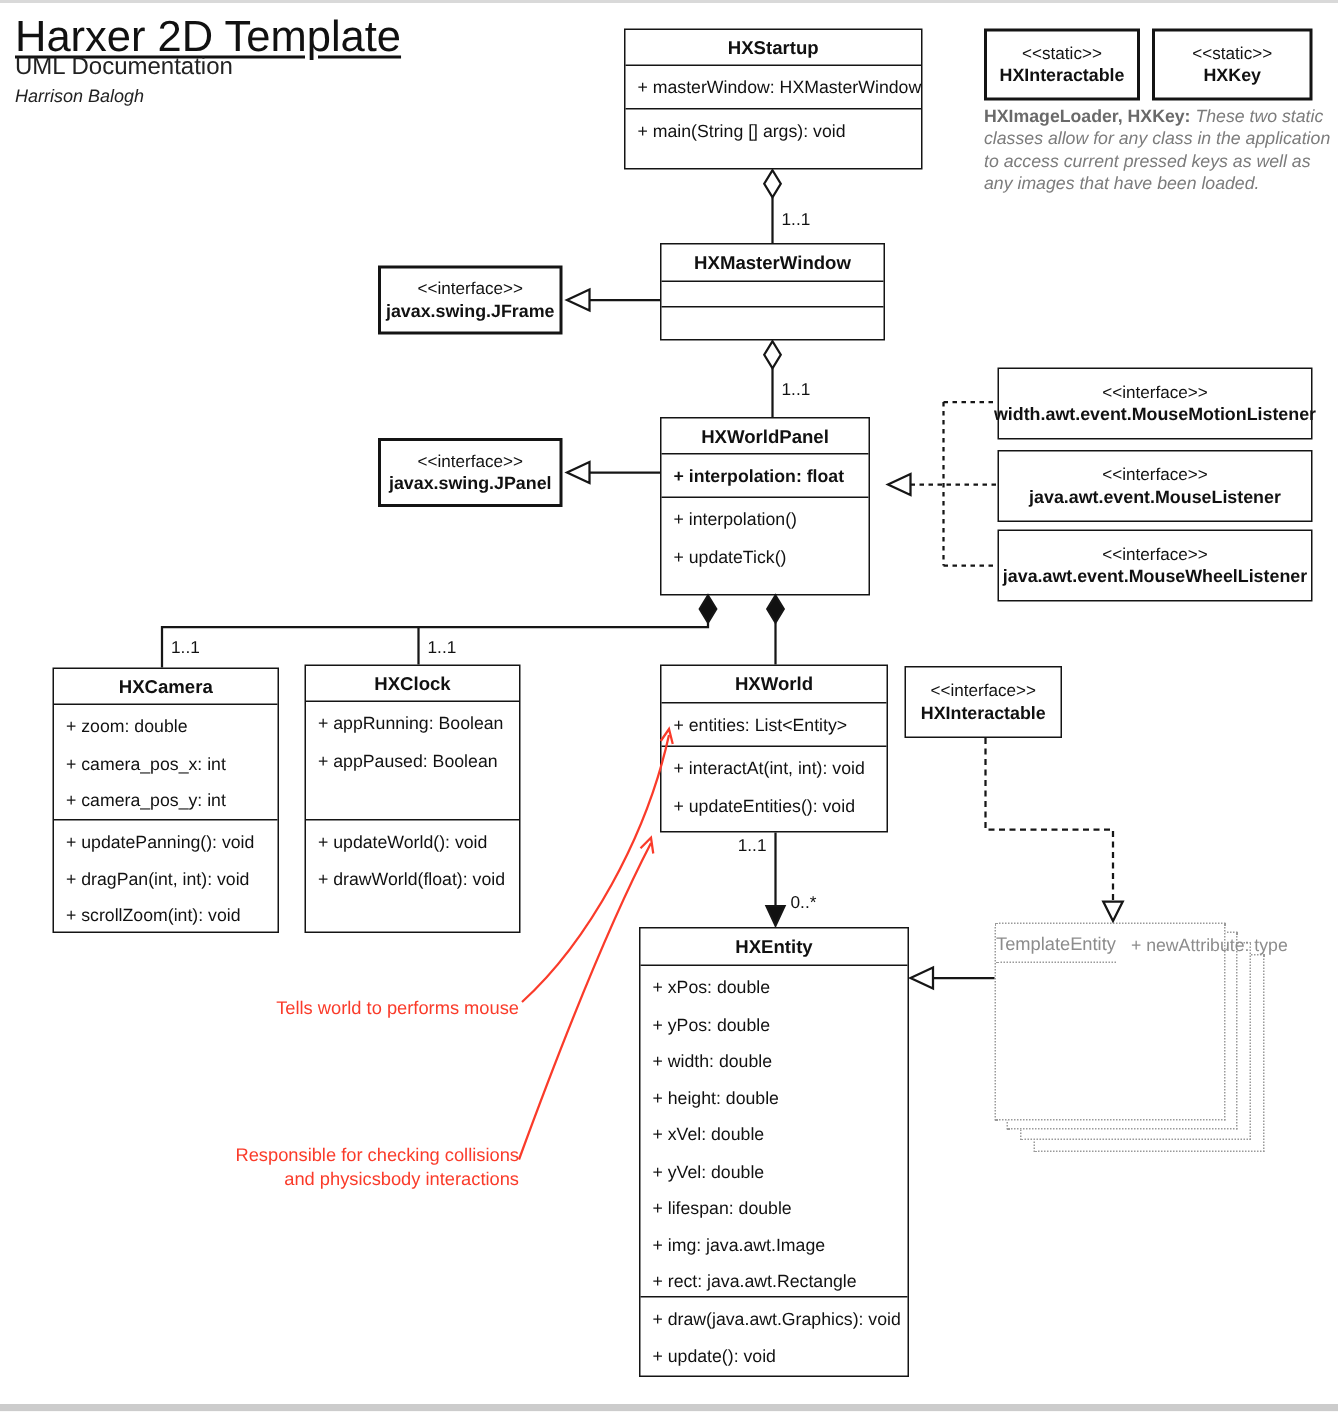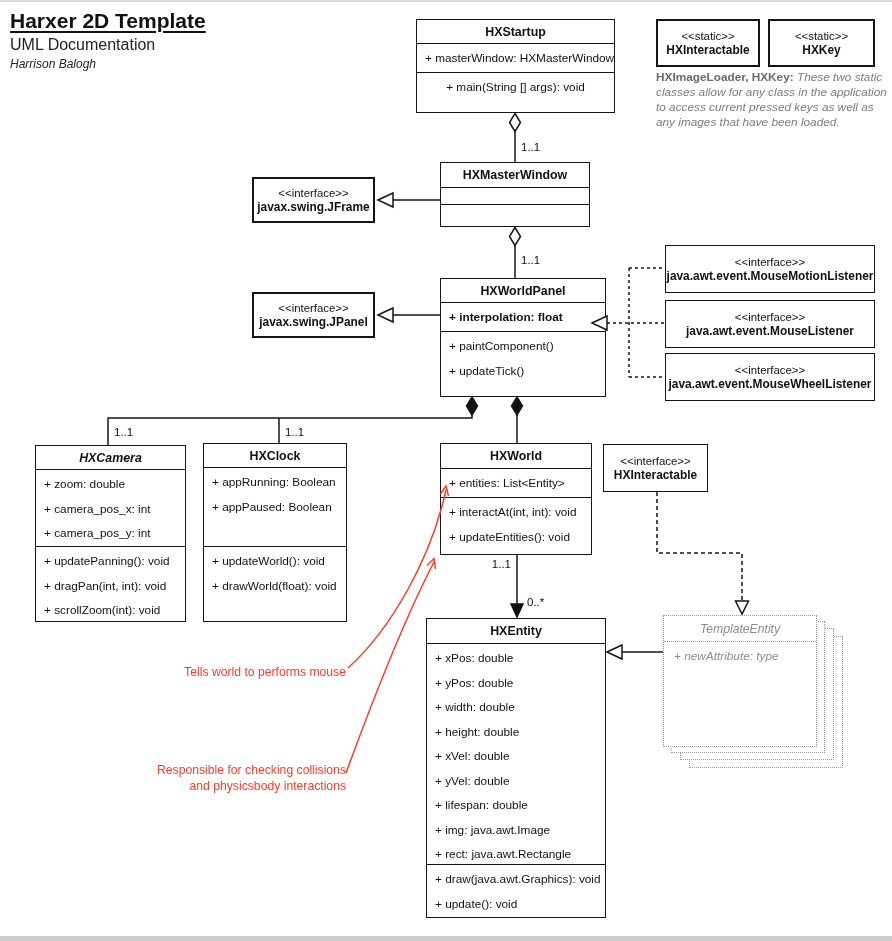--- a/index.html
+++ b/index.html
@@ -15,28 +15,28 @@
   .csec:last-child{border-bottom:none;flex:1 1 auto;}
   .crow{font-size:11.8px;line-height:24.5px;white-space:nowrap;}
   
   .ibox{position:absolute;box-sizing:border-box;border:2px solid #141414;background:#fff;
         display:flex;flex-direction:column;align-items:center;justify-content:center;text-align:center;}
   .ibox .stereo{font-size:11.4px;line-height:14px;}
   .ibox .iname{font-size:11.9px;font-weight:bold;line-height:15px;white-space:nowrap;}
   
   .tpl-layer{position:absolute;box-sizing:border-box;border:1.5px dotted #9a9a9a;background:#fff;}
   .tpl{position:absolute;box-sizing:border-box;border:1.5px dotted #9a9a9a;background:#fff;
-       display:flex;flex-direction:column;color:#8c8c8c;font-style:italic;}
+       display:flex;color:#8c8c8c;}
   .tpl .ttitle{display:flex;align-items:center;justify-content:center;font-size:12.2px;
                border-bottom:1.5px dotted #9a9a9a;height:25px;}
   .tpl .tsec{box-sizing:border-box;padding:2px 10px;border-bottom:1.5px dotted #9a9a9a;}
   .tpl .tsec:last-child{border-bottom:none;flex:1 1 auto;}
   .tpl .crow{font-size:11.8px;line-height:24.5px;}
   
-  .pgtitle{position:absolute;left:10px;top:9px;font-size:21px;font-weight:bold;
+  .pgtitle{position:absolute;left:10px;top:9px;font-size:29px;font-weight:normal;
            text-decoration:underline;text-underline-offset:3px;}
   .pgsub{position:absolute;left:10px;top:36px;font-size:16px;color:#222;}
   .pgauthor{position:absolute;left:10px;top:57px;font-size:12px;font-style:italic;color:#222;}
   .staticnote{position:absolute;left:656px;top:70px;width:231px;font-size:11.8px;
               line-height:15px;color:#7c7c7c;font-style:italic;}
   .staticnote b{font-style:normal;color:#6a6a6a;}
   .mult{position:absolute;font-size:11.5px;color:#111;white-space:nowrap;}
   .rednote{position:absolute;width:218px;text-align:right;font-size:12.2px;line-height:16px;}
   svg.overlay{position:absolute;left:0;top:0;pointer-events:none;}
 </style>
@@ -45,21 +45,21 @@
 
 <div id="canvas">
 
   <div class="edgebar" style="top:0;height:2px;background:#d9d9d9;"></div>
   <div class="edgebar" style="bottom:0;height:5px;background:#cccccc;"></div>
 
   <div class="pgtitle">Harxer 2D Template</div>
   <div class="pgsub">UML Documentation</div>
   <div class="pgauthor">Harrison Balogh</div>
 
-  <div class="cls" style="left:416px;top:19px;width:199px;height:94px;text-align:center;">
+  <div class="cls" style="left:416px;top:19px;width:199px;height:94px;">
     <div class="ctitle" style="height:23px;">HXStartup</div>
     <div class="csec" style="height:29px;">
       <div class="crow">+ masterWindow: HXMasterWindow</div>
     </div>
     <div class="csec">
       <div class="crow">+ main(String [] args): void</div>
     </div>
   </div>
 
   <div class="ibox" style="left:656px;top:19px;width:104px;height:48px;">
@@ -82,46 +82,46 @@
 
   <div class="ibox" style="left:252px;top:177px;width:123px;height:46px;">
     <div class="stereo">&lt;&lt;interface&gt;&gt;</div>
     <div class="iname">javax.swing.JFrame</div>
   </div>
   <div class="ibox" style="left:252px;top:292px;width:123px;height:46px;">
     <div class="stereo">&lt;&lt;interface&gt;&gt;</div>
     <div class="iname">javax.swing.JPanel</div>
   </div>
 
-  <div class="cls" style="left:440px;top:278px;width:166px;height:119px;">
+  <div class="cls" style="left:440px;top:278px;width:140px;height:119px;">
     <div class="ctitle" style="height:23px;">HXWorldPanel</div>
     <div class="csec" style="height:29px;font-weight:bold;">
       <div class="crow">+ interpolation: float</div>
     </div>
     <div class="csec">
-      <div class="crow">+ paintComponent()</div>
+      <div class="crow">+ interpolation()</div>
       <div class="crow">+ updateTick()</div>
     </div>
   </div>
 
   <div class="ibox" style="left:665px;top:245px;width:210px;height:48px;border-width:1.6px;">
     <div class="stereo">&lt;&lt;interface&gt;&gt;</div>
-    <div class="iname">java.awt.event.MouseMotionListener</div>
+    <div class="iname">width.awt.event.MouseMotionListener</div>
   </div>
   <div class="ibox" style="left:665px;top:300px;width:210px;height:48px;border-width:1.6px;">
     <div class="stereo">&lt;&lt;interface&gt;&gt;</div>
     <div class="iname">java.awt.event.MouseListener</div>
   </div>
   <div class="ibox" style="left:665px;top:353px;width:210px;height:48px;border-width:1.6px;">
     <div class="stereo">&lt;&lt;interface&gt;&gt;</div>
     <div class="iname">java.awt.event.MouseWheelListener</div>
   </div>
 
   <div class="cls" style="left:35px;top:445px;width:151px;height:177px;">
-    <div class="ctitle" style="height:23px;font-style:italic;">HXCamera</div>
+    <div class="ctitle" style="height:23px;">HXCamera</div>
     <div class="csec" style="height:77px;">
       <div class="crow">+ zoom: double</div>
       <div class="crow">+ camera_pos_x: int</div>
       <div class="crow">+ camera_pos_y: int</div>
     </div>
     <div class="csec">
       <div class="crow">+ updatePanning(): void</div>
       <div class="crow">+ dragPan(int, int): void</div>
       <div class="crow">+ scrollZoom(int): void</div>
     </div>

